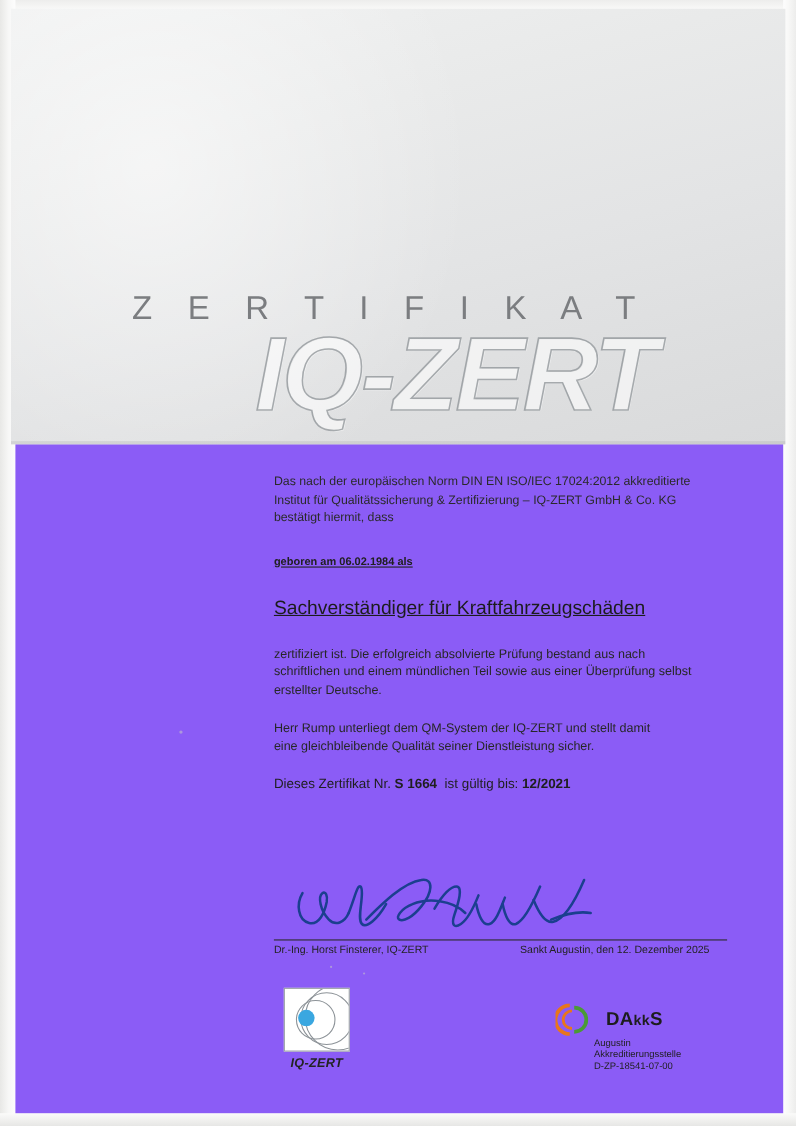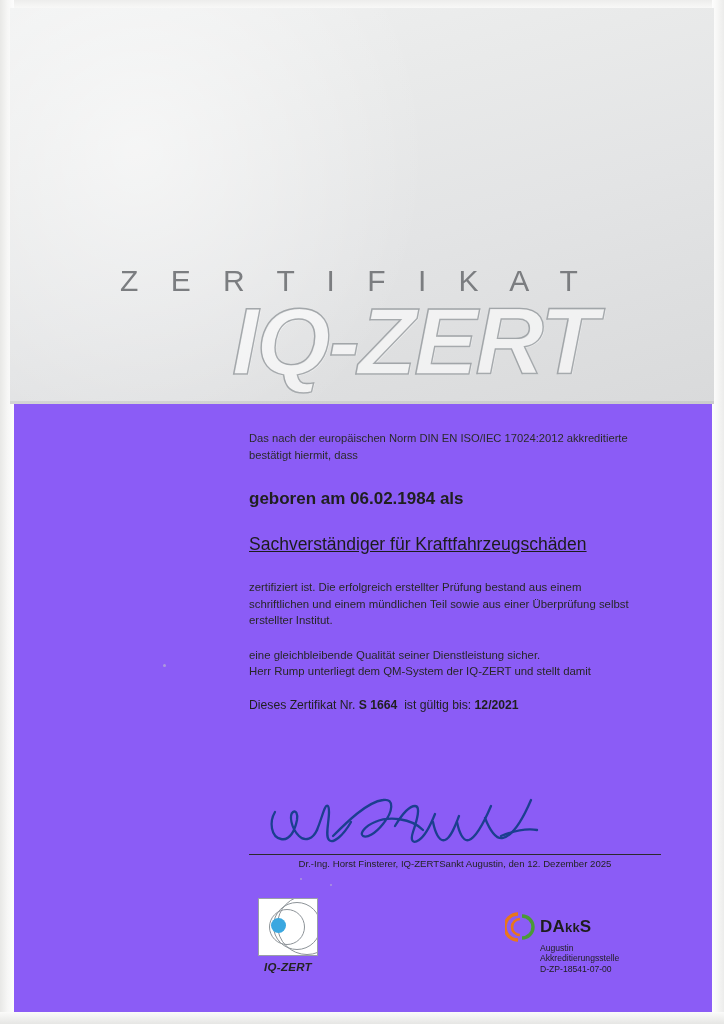--- a/index.html
+++ b/index.html
@@ -123,24 +123,25 @@
 
   .recipient-name {
     font-size: 20.5px;
     font-weight: 700;
     color: #1c1c1c;
     margin: 0 0 18px 0;
     letter-spacing: .2px;
   }
 
   .born-line {
-    font-size: 17px;
+    font-size: 10px;
     font-weight: 700;
     color: #202020;
     margin: 0 0 22px 0;
+    text-decoration: underline;
   }
 
   .qualification {
     font-size: 17.5px;
     font-weight: 400;
     line-height: 26px;
     color: #1c1c1c;
     margin: 0 0 22px 0;
     text-decoration: underline;
   }
@@ -177,24 +178,24 @@
     position: absolute;
     left: 0;
     right: 0;
     top: 62px;
     height: 1px;
     background: #2b2b2b;
   }
   .sig-labels {
     position: absolute;
     left: 0;
-    right: 0;
+    right: 16px;
     top: 66px;
     display: flex;
-    justify-content: center;
+    justify-content: space-between;
     font-size: 9.6px;
     color: #232323;
   }
 
   
   .iq-logo {
     position: absolute;
     left: 250px;
     top: 898px;
     width: 76px;
@@ -236,21 +237,21 @@
 
   .dakks-logo {
     position: absolute;
     left: 505px;
     top: 912px;
     width: 190px;
   }
   .dakks-top {
     display: flex;
     align-items: center;
-    gap: 5px;
+    gap: 16px;
   }
   .dakks-mark {
     width: 30px;
     height: 30px;
     position: relative;
     flex: none;
   }
   .dakks-word {
     font-size: 17px;
     font-weight: 700;
@@ -286,39 +287,40 @@
   <div class="header-band">
     <div class="band-sheen"></div>
     <div class="zertifikat-word">Z E R T I F I K A T</div>
     <div class="iq-zert-big">IQ-ZERT</div>
   </div>
 
   <div class="content">
 
     <div class="intro">
       <div>Das nach der europäischen Norm DIN EN ISO/IEC 17024:2012 akkreditierte</div>
+      <div>Institut für Qualitätssicherung &amp; Zertifizierung – IQ-ZERT GmbH &amp; Co. KG</div>
       <div>bestätigt hiermit, dass</div>
     </div>
 
 
     <div class="born-line">geboren am 06.02.1984 als</div>
 
     <div class="qualification">
       <div>Sachverständiger für Kraftfahrzeugschäden</div>
     </div>
 
     <div class="para">
-      <div>zertifiziert ist. Die erfolgreich erstellter Prüfung bestand aus einem</div>
+      <div>zertifiziert ist. Die erfolgreich absolvierte Prüfung bestand aus nach</div>
       <div>schriftlichen und einem mündlichen Teil sowie aus einer Überprüfung selbst</div>
-      <div>erstellter Institut.</div>
+      <div>erstellter Deutsche.</div>
     </div>
 
     <div class="para">
+      <div>Herr Rump unterliegt dem QM-System der IQ-ZERT und stellt damit</div>
       <div>eine gleichbleibende Qualität seiner Dienstleistung sicher.</div>
-      <div>Herr Rump unterliegt dem QM-System der IQ-ZERT und stellt damit</div>
     </div>
 
     <div class="cert-number-line">
       <span>Dieses Zertifikat Nr.</span>
       <span class="bold">S 1664</span>
       &nbsp;<span>ist gültig bis:</span>
       <span class="bold">12/2021</span>
     </div>
 
   </div>

